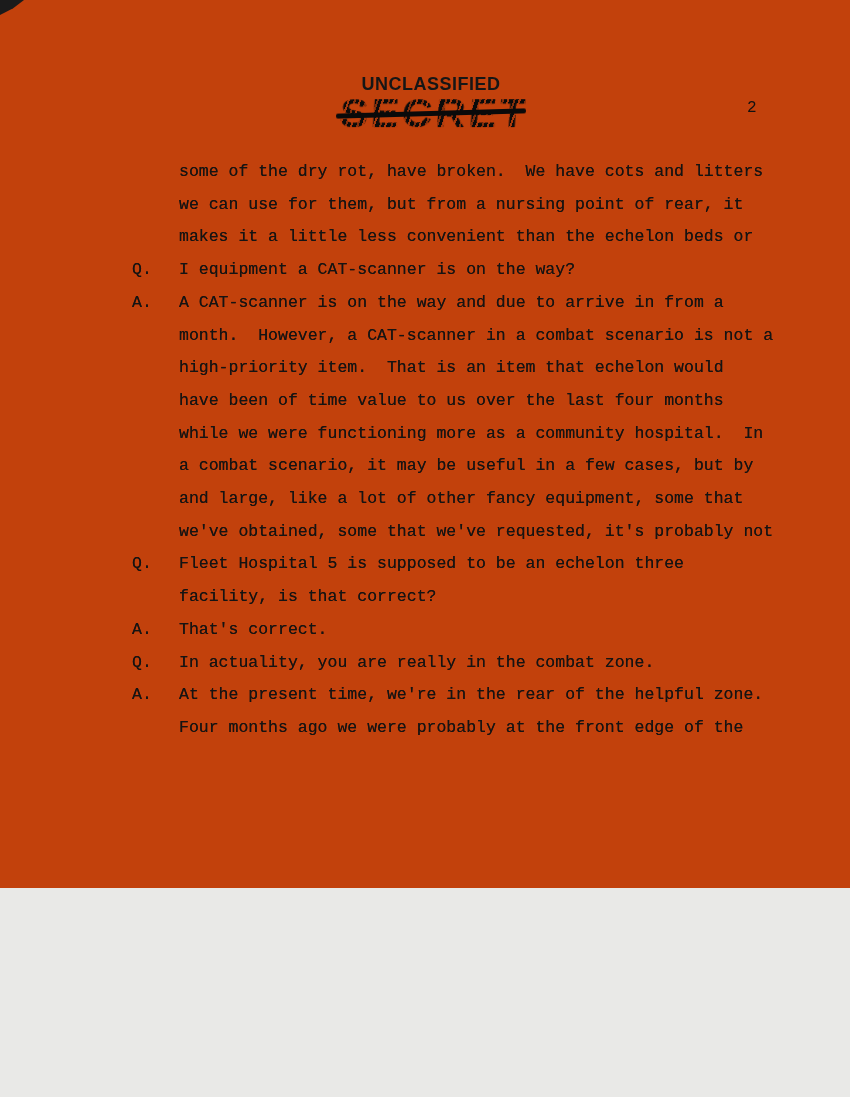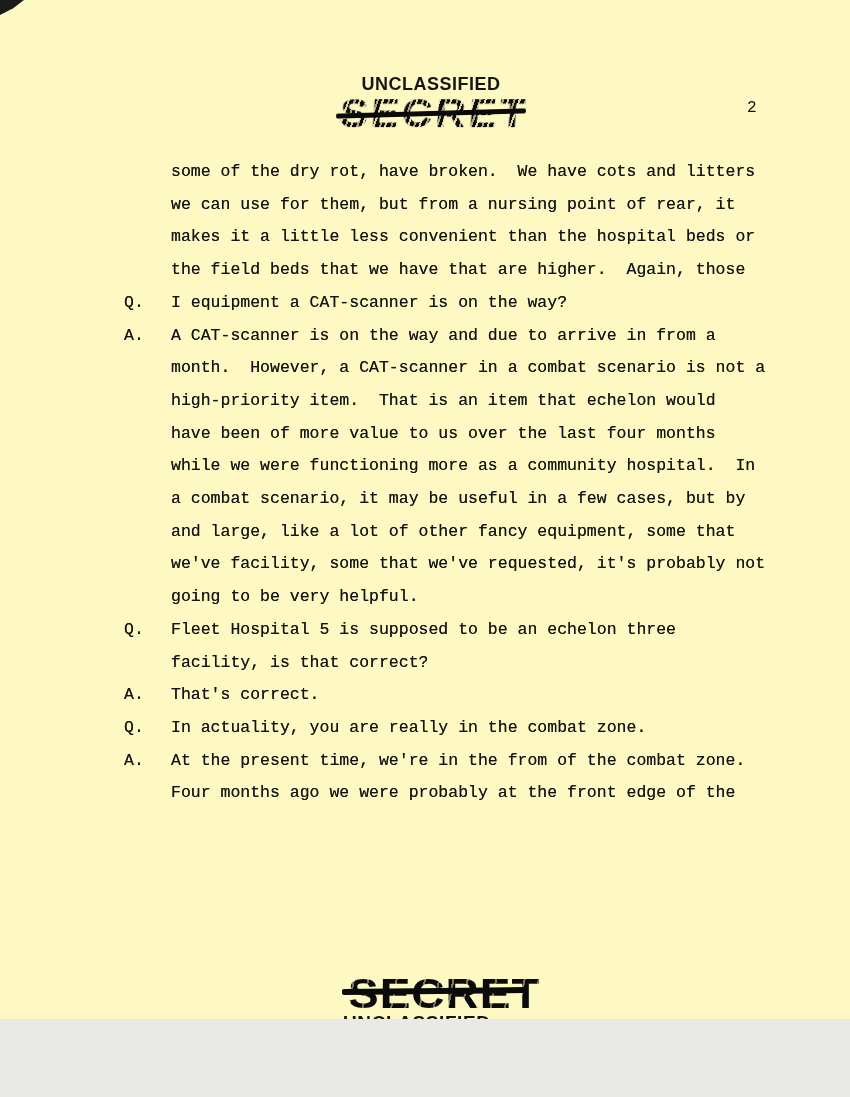--- a/index.html
+++ b/index.html
@@ -1,21 +1,21 @@
 <!DOCTYPE html>
 <html><head>
 <meta charset="utf-8">
 <style>
   * { margin: 0; padding: 0; box-sizing: border-box; }
   html, body { background: #e9e9e7; }
   .page {
     position: relative;
     width: 850px;
-    height: 1019px;
-    background: #fef9c3;
+    height: 888px;
+    background: #c2410c;
     overflow: hidden;
     font-family: "Liberation Mono", "DejaVu Sans Mono", monospace;
     color: #141414;
   }
 
   
   .corner-artifact {
     position: absolute;
     top: 0; left: 0;
     width: 24px; height: 15px;
@@ -93,21 +93,21 @@
     font-family: "Liberation Sans", sans-serif;
     font-weight: bold;
     font-size: 19px;
     letter-spacing: 0.6px;
     color: #131313;
   }
 
   
   .transcript {
     position: absolute;
-    top: 156px; left: 124px;
+    top: 156px; left: 132px;
     width: 660px;
     font-size: 16.5px;
     text-shadow: 0 0 0.6px rgba(10,10,10,0.75);
   }
   .qa-row { display: flex; }
   .speaker {
     flex: 0 0 47px;
     line-height: 32.7px;
     white-space: pre;
   }
@@ -132,42 +132,40 @@
   </div>
 
   <div class="page-number">2</div>
 
   <div class="transcript" id="transcript">
       <div class="qa-row">
         <div class="speaker"></div>
         <div class="qa-text">
           <div class="line">some of the dry rot, have broken.  We have cots and litters</div>
           <div class="line">we can use for them, but from a nursing point of rear, it</div>
-          <div class="line">makes it a little less convenient than the hospital beds or</div>
-          <div class="line">the field beds that we have that are higher.  Again, those</div>
+          <div class="line">makes it a little less convenient than the echelon beds or</div>
         </div>
       </div>
       <div class="qa-row">
         <div class="speaker">Q.</div>
         <div class="qa-text">
           <div class="line">I equipment a CAT-scanner is on the way?</div>
         </div>
       </div>
       <div class="qa-row">
         <div class="speaker">A.</div>
         <div class="qa-text">
           <div class="line">A CAT-scanner is on the way and due to arrive in from a</div>
           <div class="line">month.  However, a CAT-scanner in a combat scenario is not a</div>
           <div class="line">high-priority item.  That is an item that echelon would</div>
-          <div class="line">have been of more value to us over the last four months</div>
+          <div class="line">have been of time value to us over the last four months</div>
           <div class="line">while we were functioning more as a community hospital.  In</div>
           <div class="line">a combat scenario, it may be useful in a few cases, but by</div>
           <div class="line">and large, like a lot of other fancy equipment, some that</div>
-          <div class="line">we've facility, some that we've requested, it's probably not</div>
-          <div class="line">going to be very helpful.</div>
+          <div class="line">we've obtained, some that we've requested, it's probably not</div>
         </div>
       </div>
       <div class="qa-row">
         <div class="speaker">Q.</div>
         <div class="qa-text">
           <div class="line">Fleet Hospital 5 is supposed to be an echelon three</div>
           <div class="line">facility, is that correct?</div>
         </div>
       </div>
       <div class="qa-row">
@@ -178,21 +176,21 @@
       </div>
       <div class="qa-row">
         <div class="speaker">Q.</div>
         <div class="qa-text">
           <div class="line">In actuality, you are really in the combat zone.</div>
         </div>
       </div>
       <div class="qa-row">
         <div class="speaker">A.</div>
         <div class="qa-text">
-          <div class="line">At the present time, we're in the from of the combat zone.</div>
+          <div class="line">At the present time, we're in the rear of the helpful zone.</div>
           <div class="line">Four months ago we were probably at the front edge of the</div>
         </div>
       </div>
     </div>
 
   <div class="stamp bottom-stamp">
     <span class="stamp-text">SECRET</span>
     <span class="strike"></span>
   </div>
 

